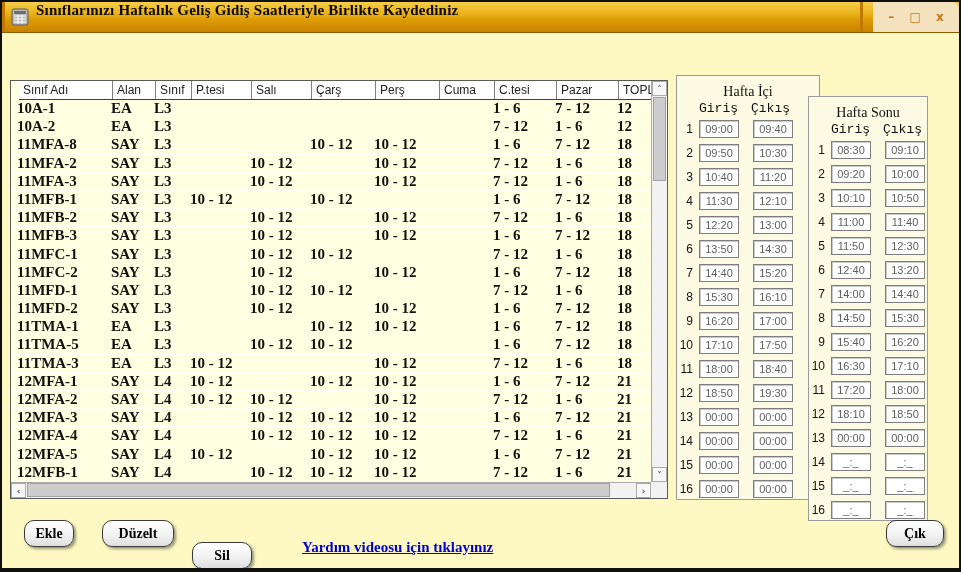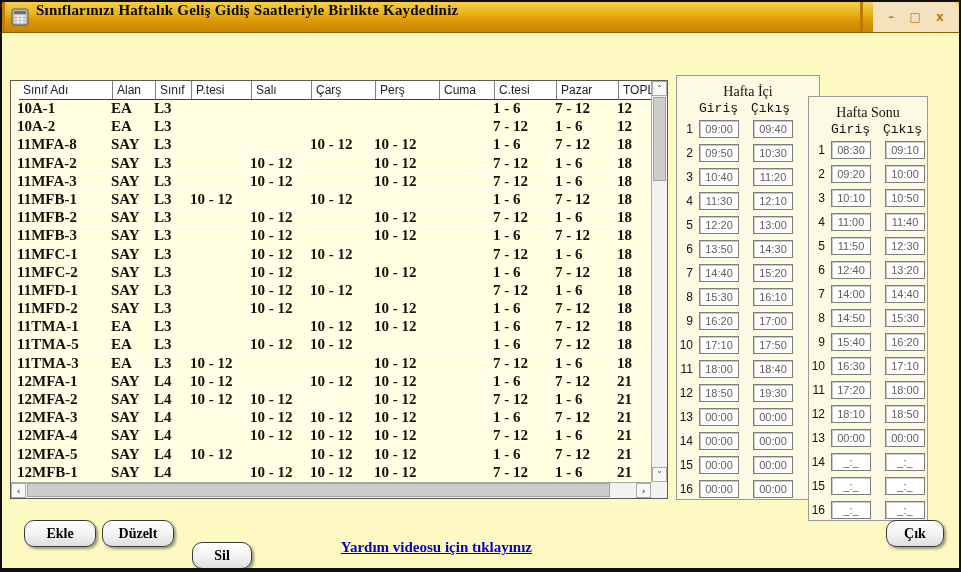--- a/index.html
+++ b/index.html
@@ -57,23 +57,23 @@
   .num{width:16px;text-align:right;font:12px "Liberation Sans",sans-serif;color:#111;flex:none;}
   .tbox{width:38px;height:16px;flex:none;margin-left:6px;background:#fff;
         border:1px solid #7E7E7E;box-shadow:inset 1px 1px 0 #c9c9c9;
         font:11px "Liberation Sans",sans-serif;color:#5f5f5f;text-align:center;line-height:16px;}
   .tbox.out{margin-left:14px;}
   
   .btn{position:absolute;top:518px;height:27px;border:1px solid #3A3A3A;border-radius:10px;
        background:linear-gradient(#FFFFFF,#F2F2F2 55%,#DEDEDE);
        box-shadow:2px 2px 3px rgba(0,0,0,.4);
        font:bold 14px "Liberation Serif",serif;color:#000;cursor:pointer;}
-  .btn.ekle{left:22px;width:72px;} .btn.duzelt{left:100px;width:72px;}
+  .btn.ekle{left:22px;width:50px;} .btn.duzelt{left:100px;width:72px;}
   .btn.sil{left:190px;width:60px;margin-top:22px;} .btn.cik{left:855px;width:58px;margin-left:29px;}
-  .help-link{position:absolute;left:300px;top:537px;width:230px;text-align:right;
+  .help-link{position:absolute;left:300px;top:537px;width:230px;text-align:left;
              font:bold 15px "Liberation Serif",serif;color:#0000CC;text-decoration:underline;cursor:pointer;}
 </style>
 </head>
 <body>
 
 <div class="window">
 
   <div class="titlebar">
     <span class="title-icon">
       <svg width="20" height="20" viewBox="0 0 20 20">

